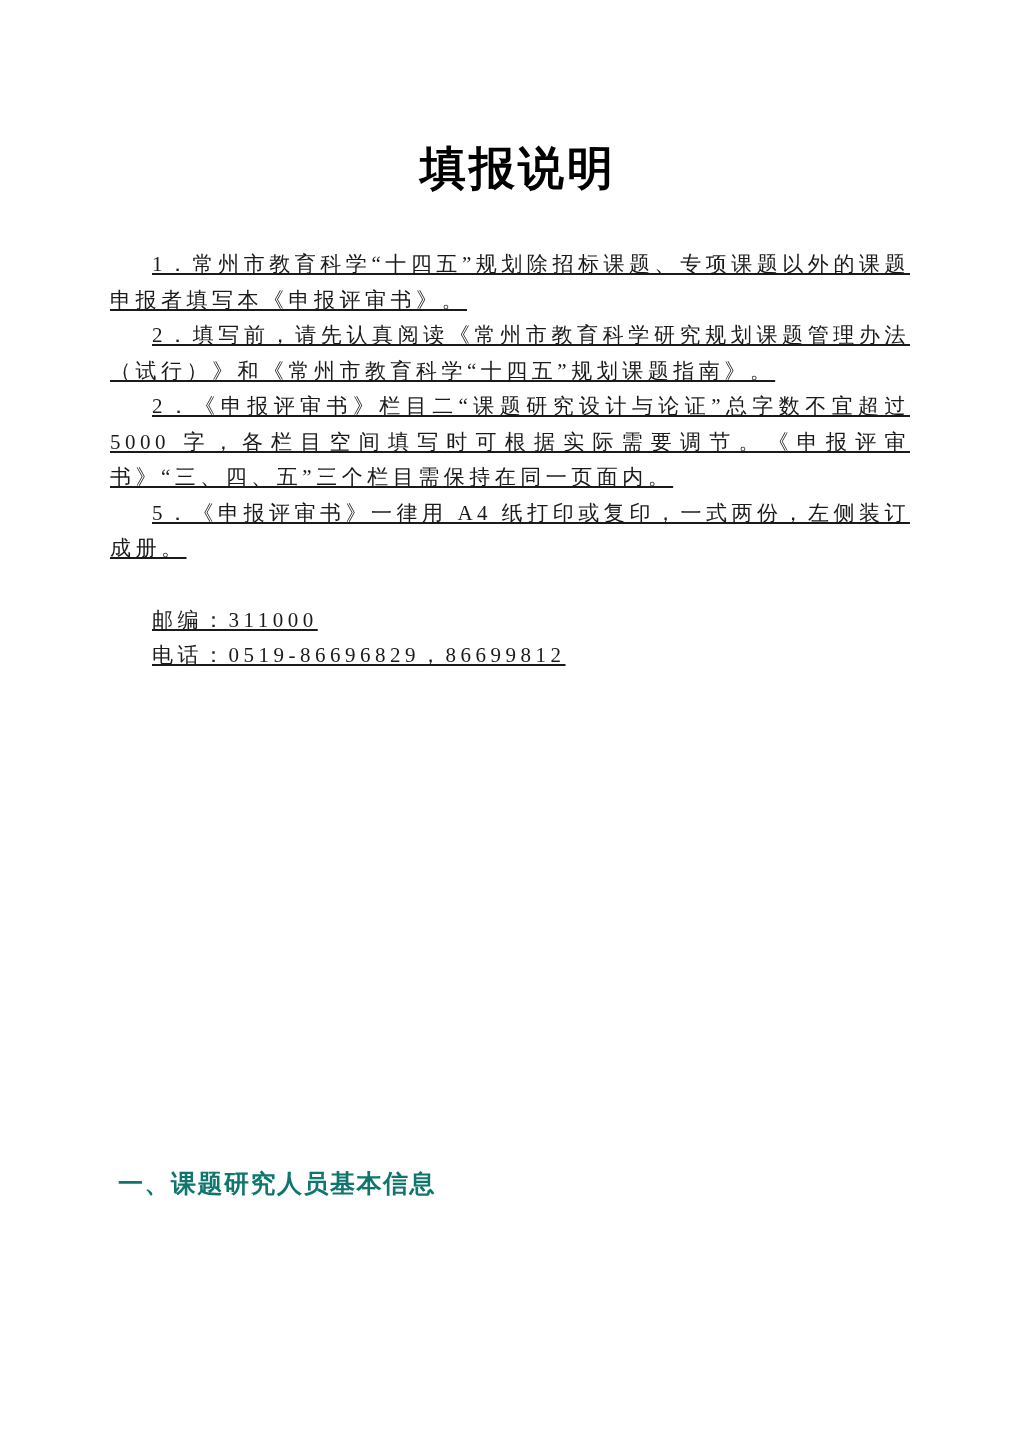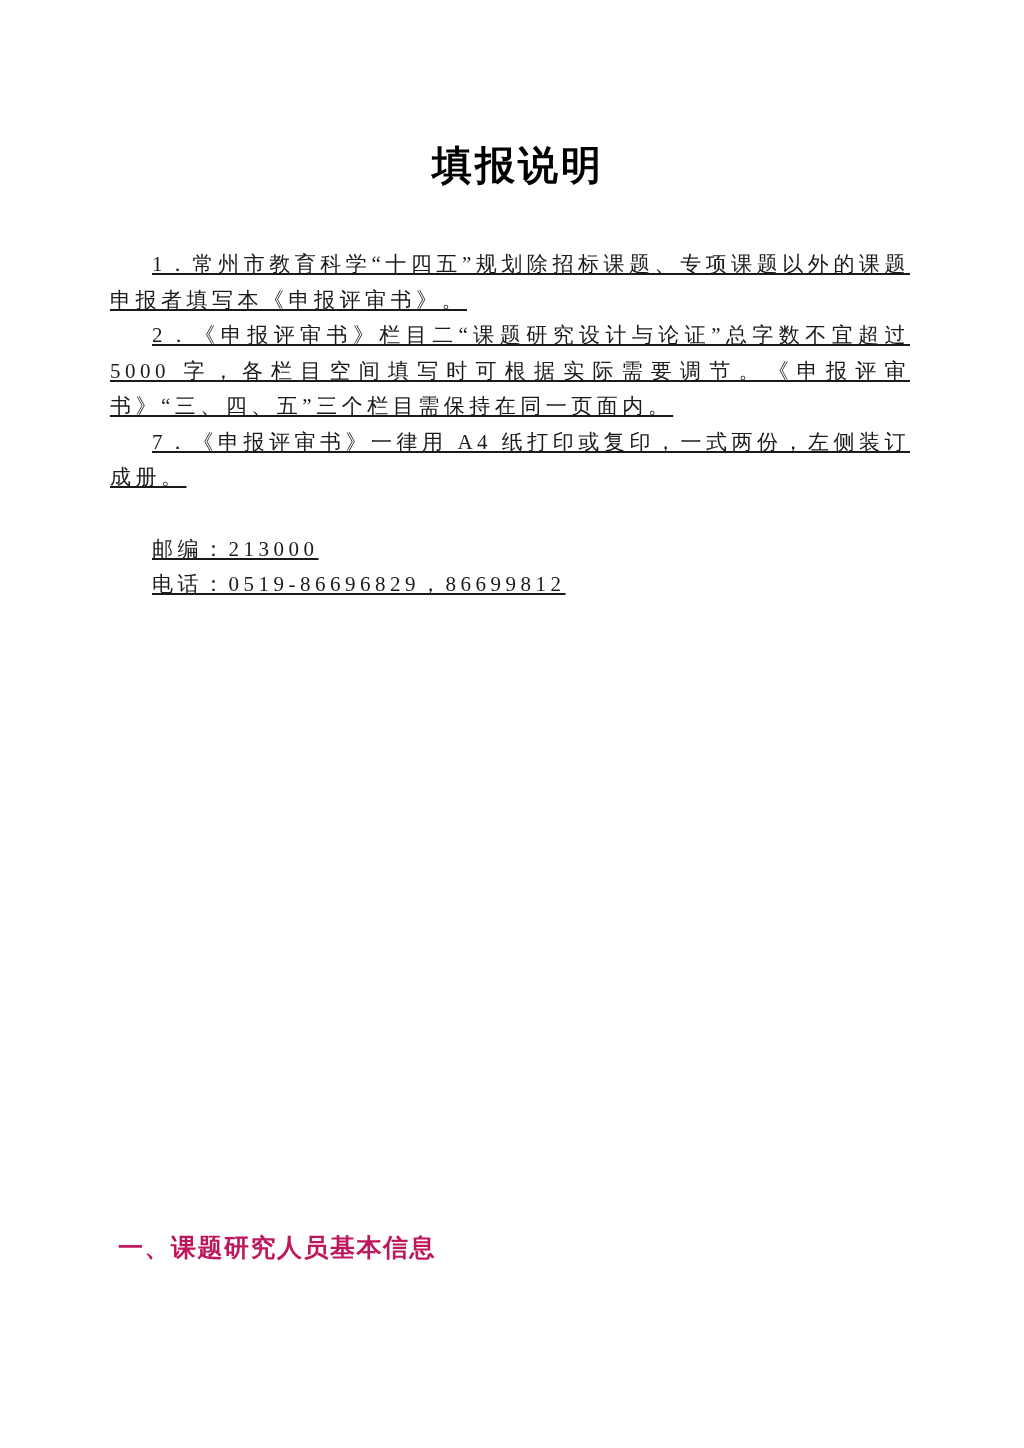--- a/index.html
+++ b/index.html
@@ -16,21 +16,21 @@
     font-family: "Liberation Serif", "DejaVu Serif", serif;
     color: #1a1a1a;
   }
   .doc-title {
     position: absolute;
     top: 138px;
     left: 0;
     right: 0;
     margin: 0;
     text-align: center;
-    font-size: 40px;
+    font-size: 46px;
     font-weight: 700;
     letter-spacing: 3px;
     color: #000000;
     padding-left: 12px;
   }
   .doc-body {
     position: absolute;
     top: 247px;
     left: 110px;
     width: 800px;
@@ -43,49 +43,50 @@
   .para {
     margin: 0;
     text-indent: 42px;
     text-decoration: underline;
   }
   .contact-block {
     margin-top: 36px;
   }
   .section-heading {
     position: absolute;
-    top: 1231px;
+    top: 1167px;
     left: 118px;
     margin: 0;
     font-size: 25px;
     font-weight: 700;
     letter-spacing: 1.5px;
-    color: #be185d;
+    color: #0f766e;
     font-family: "Liberation Serif", "DejaVu Serif", serif;
   }
 </style>
 </head>
 <body>
 
 <div class="page">
 
   <h1 class="doc-title">填报说明</h1>
 
   <div class="doc-body">
 
     <p class="para">1．常州市教育科学“十四五”规划除招标课题、专项课题以外的课题申报者填写本《申报评审书》。</p>
 
+    <p class="para">2．填写前，请先认真阅读《常州市教育科学研究规划课题管理办法（试行）》和《常州市教育科学“十四五”规划课题指南》。</p>
 
 
     <p class="para">2．《申报评审书》栏目二“课题研究设计与论证”总字数不宜超过 5000 字，各栏目空间填写时可根据实际需要调节。《申报评审书》“三、四、五”三个栏目需保持在同一页面内。</p>
 
-    <p class="para">7．《申报评审书》一律用 A4 纸打印或复印，一式两份，左侧装订成册。</p>
+    <p class="para">5．《申报评审书》一律用 A4 纸打印或复印，一式两份，左侧装订成册。</p>
 
     <div class="contact-block">
-      <p class="para">邮编：213000</p>
+      <p class="para">邮编：311000</p>
       <p class="para">电话：0519-86696829，86699812</p>
     </div>
 
   </div>
 
   <h2 class="section-heading">一、课题研究人员基本信息</h2>
 
 </div>
 
 </body></html>

